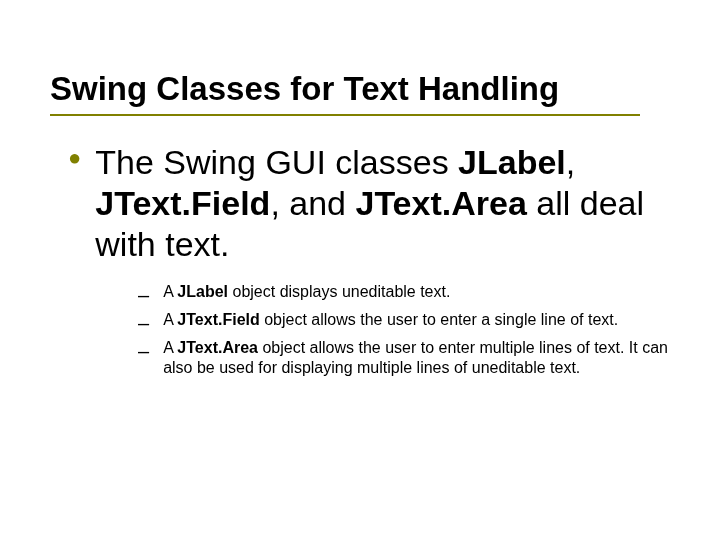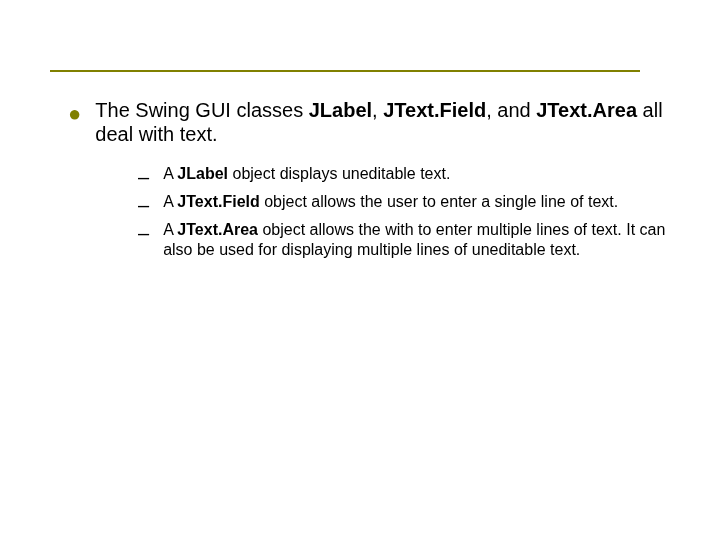--- a/index.html
+++ b/index.html
@@ -39,21 +39,21 @@
     margin-bottom: 18px;
   }
   .lvl1 .bullet {
     color: #808000;
     font-size: 22px;
     line-height: 32px;
     margin-right: 14px;
     flex: 0 0 auto;
   }
   .lvl1 .text {
-    font-size: 20px;
+    font-size: 34px;
     line-height: 1.2;
   }
   .lvl1 .text .b { font-weight: bold; }
   .sub {
     padding-left: 70px;
   }
   .lvl2 {
     display: flex;
     align-items: flex-start;
     margin-bottom: 2px;
@@ -68,20 +68,21 @@
     font-size: 16px;
     line-height: 1.25;
   }
   .lvl2 .text .b { font-weight: bold; }
 </style>
 </head>
 <body>
 
 <div class="slide">
 
+  <h1 class="title">Swing Classes for Text Handling</h1>
   <hr class="title-rule">
 
   <div class="body">
 
     <div class="lvl1">
       <span class="bullet">●</span>
       <span class="text">
         <span>The Swing GUI classes </span><span class="b">JLabel</span><span>, </span><span class="b">JText.Field</span><span>, and </span><span class="b">JText.Area</span><span> all deal with text.</span>
       </span>
     </div>
@@ -98,20 +99,20 @@
       <div class="lvl2">
         <span class="dash">–</span>
         <span class="text">
           <span>A </span><span class="b">JText.Field</span><span> object allows the user to enter a single line of text.</span>
         </span>
       </div>
 
       <div class="lvl2">
         <span class="dash">–</span>
         <span class="text">
-          <span>A </span><span class="b">JText.Area</span><span> object allows the with to enter multiple lines of text. It can also be used for displaying multiple lines of uneditable text.</span>
+          <span>A </span><span class="b">JText.Area</span><span> object allows the user to enter multiple lines of text. It can also be used for displaying multiple lines of uneditable text.</span>
         </span>
       </div>
 
     </div>
 
   </div>
 </div>
 
 </body></html>

